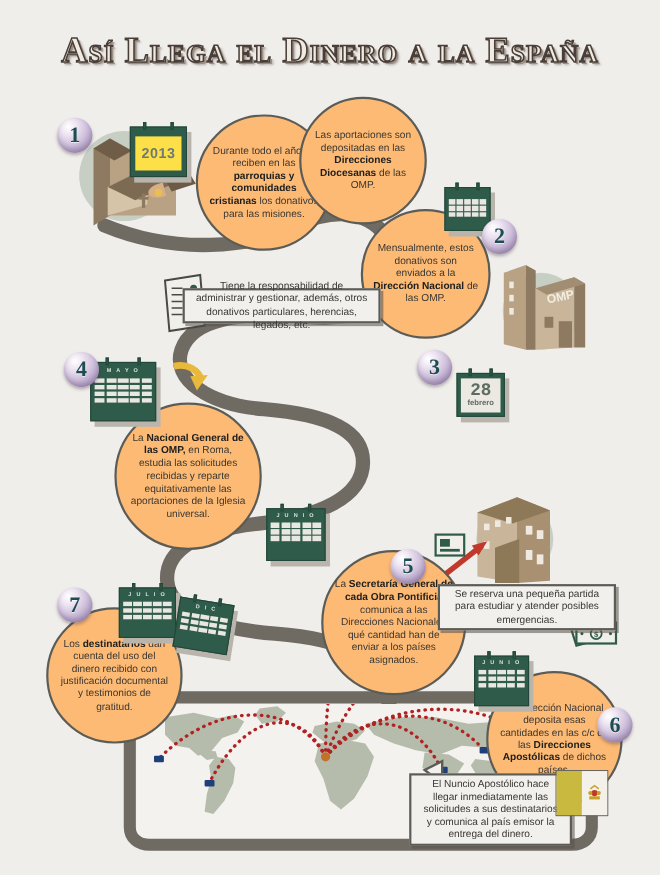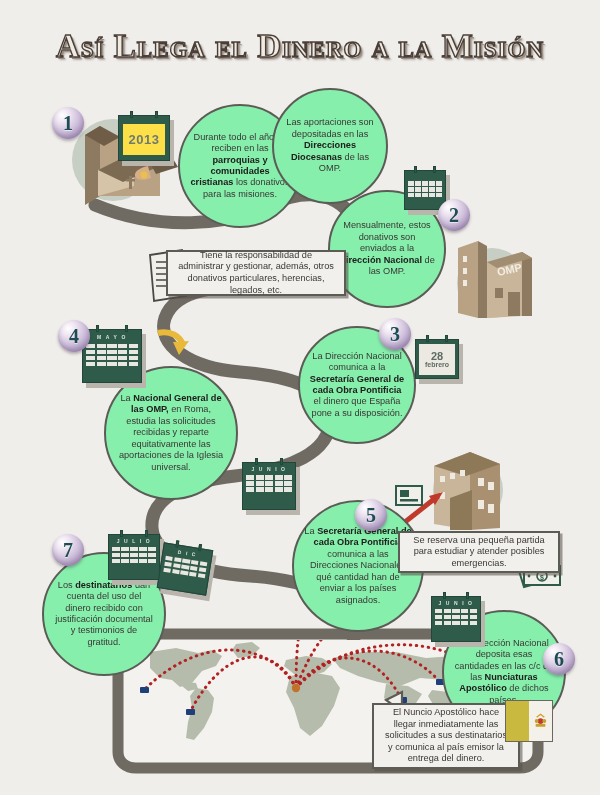--- a/index.html
+++ b/index.html
@@ -28,21 +28,21 @@
   }
 
   
   svg.layer{ position:absolute; left:0; top:0; width:600px; height:795px; overflow:visible; }
   svg.layer.ribbon{ z-index:1; }
   svg.layer.art{ z-index:2; }
 
   
   .bubble{
     position:absolute; border-radius:50%;
-    background:#86efac;
+    background:#fdba74;
     border:2.2px solid #5c5c57;
     display:flex; align-items:center; justify-content:center;
     text-align:center;
     z-index:6;
   }
   .bubble .txt{
     font-size:9.2px; line-height:11.4px; color:#3a3733;
     padding:0 9px;
   }
   .bubble b{ color:#20201e; }
@@ -79,38 +79,38 @@
   .cal{ position:absolute; z-index:8; }
   .cal .shadow{ position:absolute; left:4px; top:5px; width:100%; height:100%; background:#b9b5ad; }
   .cal .body{ position:absolute; inset:0; background:#2f5b4a; border:1.5px solid #23463a; }
   .cal .hdr{ height:27%; display:flex; align-items:center; justify-content:center;
              color:#d8e5dd; font-size:5px; letter-spacing:1.6px; font-weight:bold; }
   .cal .grid{ display:grid; grid-template-columns:repeat(5,1fr); gap:1.5px; padding:0 3px 3px 3px; }
   .cal .grid i{ display:block; background:#e9e7e1; height:4.4px; }
   .cal .ring{ position:absolute; top:-5px; width:3px; height:7px; background:#2f5b4a; border:1px solid #23463a; }
   .cal .big{ position:absolute; inset:10% 8% 8% 8%; background:#ece9e2;
              display:flex; flex-direction:column; align-items:center; justify-content:center; }
-  .cal .big .d{ font-family:Liberation Sans, sans-serif; font-weight:bold; font-size:11px; color:#5d6b63; line-height:.95;}
+  .cal .big .d{ font-family:Liberation Mono, monospace; font-weight:bold; font-size:16px; color:#5d6b63; line-height:.95;}
   .cal .big .m{ font-weight:bold; font-size:7px; color:#5d6b63; }
   .cal .yr{ position:absolute; inset:18% 8% 12% 8%; background:#fde047;
             display:flex; align-items:center; justify-content:center;
             font-weight:bold; font-size:13px; color:#6e7a72; letter-spacing:.5px;}
 
   
   .flag{ position:absolute; z-index:8; border:1.6px solid #6b665e; display:flex; }
   .flag .l{ width:50%; background:#c9b93f; }
   .flag .r{ width:50%; background:#f3f1ea; position:relative; }
 </style>
 </head>
 <body>
 
 <div id="stage">
 
   <div class="title-wrap">
-    <div class="title">Así Llega el Dinero a la Misión</div>
+    <div class="title">Así Llega el Dinero a la España</div>
   </div>
 
   <svg class="layer ribbon" viewBox="0 0 600 795">
     <g fill="none" stroke="#6f6b63" stroke-width="13" stroke-linecap="round">
 
       <path d="M95,205 C 160,232 230,225 268,205"></path>
       <path d="M268,205 C 320,182 352,200 360,238 C 368,276 330,292 280,288
                C 215,283 175,290 165,318 C 156,345 190,368 240,372
                C 300,377 330,392 330,420 C 330,452 290,470 235,476
                C 180,482 150,500 152,528 C 154,556 195,572 250,576
@@ -464,41 +464,38 @@
   </div>
 
   <div class="bubble" style="left:272px; top:88px; width:116px; height:116px;">
     <div class="txt">Las aportaciones son depositadas en las <b>Direcciones Diocesanas</b> de las OMP.</div>
   </div>
 
   <div class="bubble" style="left:328px; top:190px; width:118px; height:118px;">
     <div class="txt">Mensualmente, estos donativos son enviados a la <b>Dirección Nacional</b> de las OMP.</div>
   </div>
 
-  <div class="bubble" style="left:298px; top:326px; width:118px; height:118px;">
-    <div class="txt">La Dirección Nacional comunica a la <b>Secretaría General de cada Obra Pontificia</b> el dinero que España pone a su disposición.</div>
-  </div>
 
   <div class="bubble" style="left:104px; top:366px; width:134px; height:134px;">
     <div class="txt">La <b>Nacional General de las OMP,</b> en Roma, estudia las solicitudes recibidas y reparte equitativamente las aportaciones de la Iglesia universal.</div>
   </div>
 
   <div class="bubble" style="left:292px; top:500px; width:132px; height:132px;">
     <div class="txt">La <b>Secretaría General de cada Obra Pontificia</b> comunica a las Direcciones Nacionales qué cantidad han de enviar a los países asignados.</div>
   </div>
 
   <div class="bubble" style="left:442px; top:610px; width:124px; height:124px;">
-    <div class="txt">La Dirección Nacional deposita esas cantidades en las c/c de las <b>Nunciaturas Apostólico</b> de dichos países.</div>
+    <div class="txt">La Dirección Nacional deposita esas cantidades en las c/c de las <b>Direcciones Apostólicas</b> de dichos países.</div>
   </div>
 
   <div class="bubble" style="left:42px; top:552px; width:124px; height:124px;">
     <div class="txt">Los <b>destinatarios</b> dan cuenta del uso del dinero recibido con justificación documental y testimonios de gratitud.</div>
   </div>
 
-  <div class="callout" style="left:166px; top:250px; width:180px; height:46px;">
+  <div class="callout" style="left:166px; top:262px; width:180px; height:32px;">
     <div class="txt">Tiene la responsabilidad de administrar y gestionar, además, otros donativos particulares, herencias, legados, etc.</div>
   </div>
 
   <div class="callout" style="left:398px; top:531px; width:162px; height:42px;">
     <div class="txt">Se reserva una pequeña partida para estudiar y atender posibles emergencias.</div>
   </div>
 
   <div class="callout" style="left:372px; top:703px; width:148px; height:66px;">
     <div class="txt">El Nuncio Apostólico hace llegar inmediatamente las solicitudes a sus destinatarios y comunica al país emisor la entrega del dinero.</div>
   </div>

